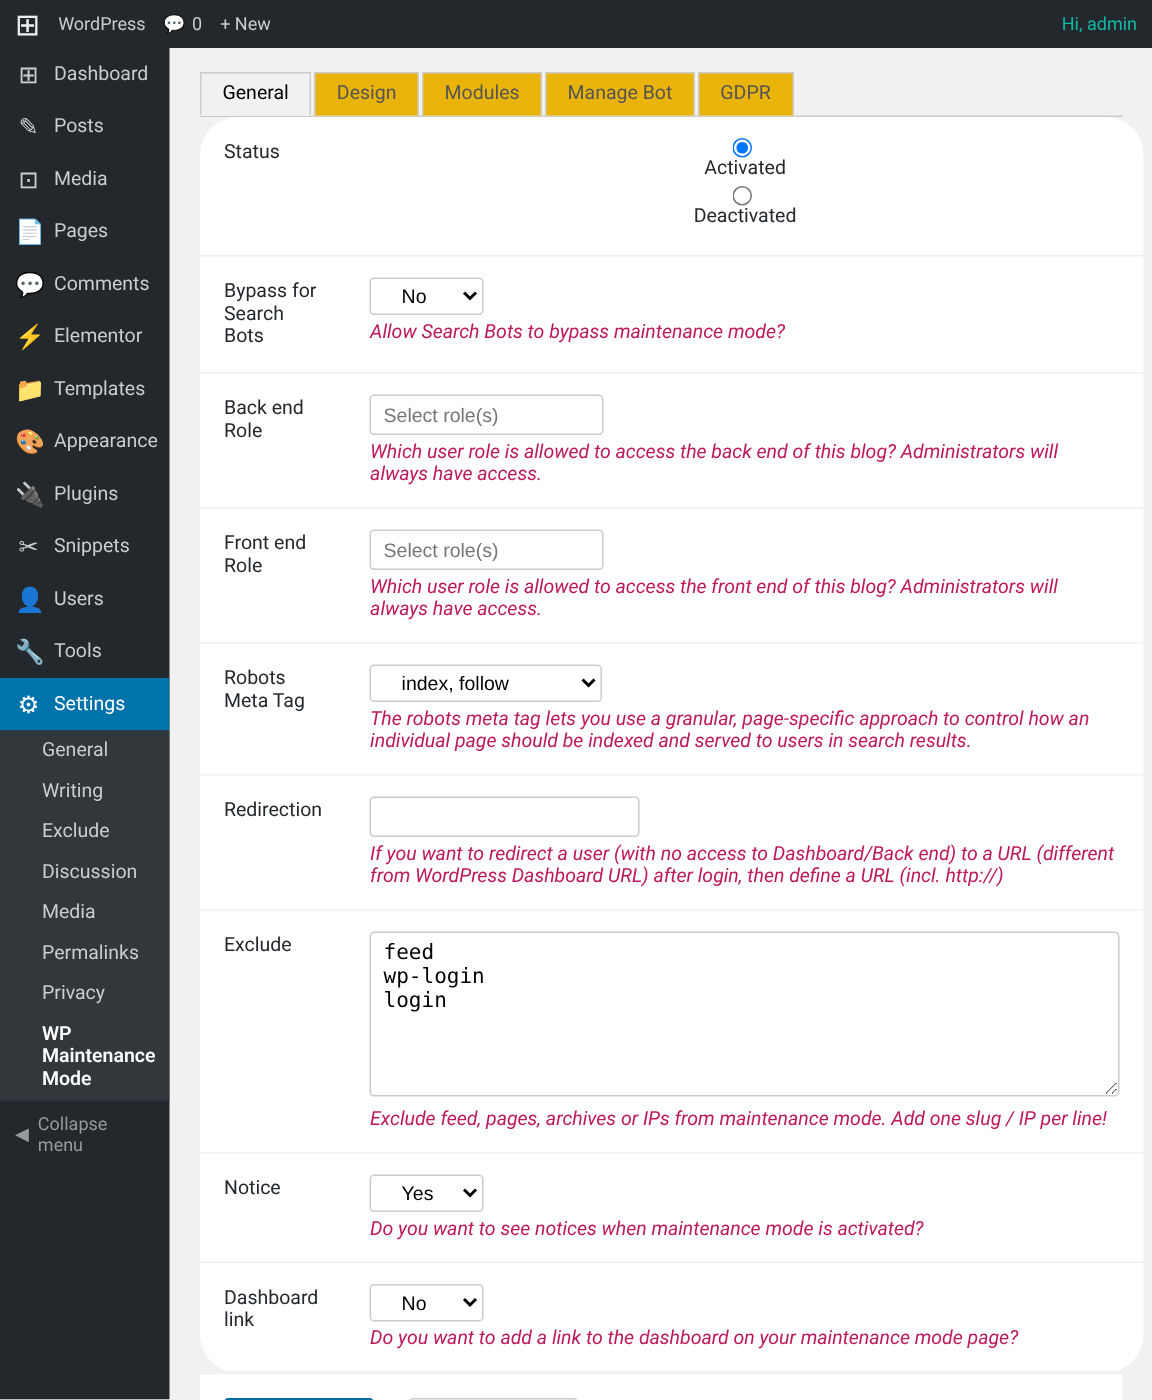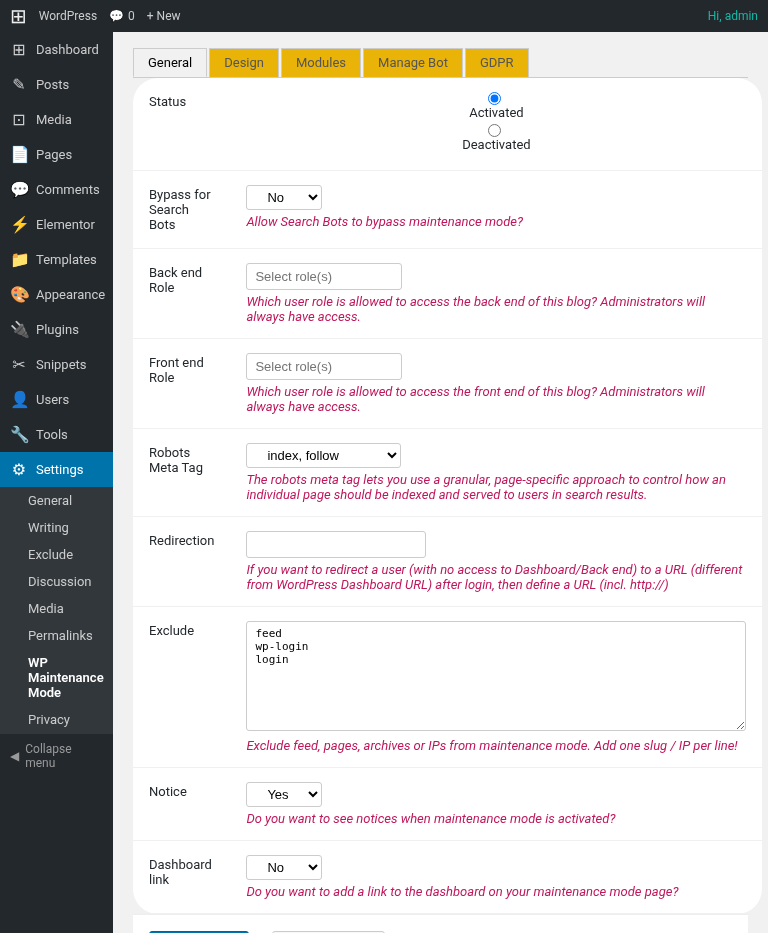--- a/index.html
+++ b/index.html
@@ -189,21 +189,21 @@
     }
 
     input[type="text"].redirection-input {
       width: 180px;
     }
 
     .exclude-textarea {
       width: 500px;
       height: 110px;
       font-family: monospace;
-      font-size: 11px;
+      font-size: 14px;
     }
   </style>
 </head>
 <body>
 
 <div id="wpadminbar">
   <span class="wp-icon">⊞</span>
   <span class="adminbar-item">WordPress</span>
   <span class="adminbar-item">
     <span>💬</span>
@@ -268,22 +268,22 @@
       <span class="menu-icon">⚙</span>
       <span>Settings</span>
     </div>
     <div class="submenu">
       <div class="sub-item">General</div>
       <div class="sub-item">Writing</div>
       <div class="sub-item">Exclude</div>
       <div class="sub-item">Discussion</div>
       <div class="sub-item">Media</div>
       <div class="sub-item">Permalinks</div>
+      <div class="sub-item">Privacy</div>
       <div class="sub-item active">WP Maintenance Mode</div>
-      <div class="sub-item">Privacy</div>
     </div>
 
     <div class="collapse-menu">
       <span>◀</span>
       <span>Collapse menu</span>
     </div>
   </div>
 
   <div id="main-content">
     <div class="wrap">

